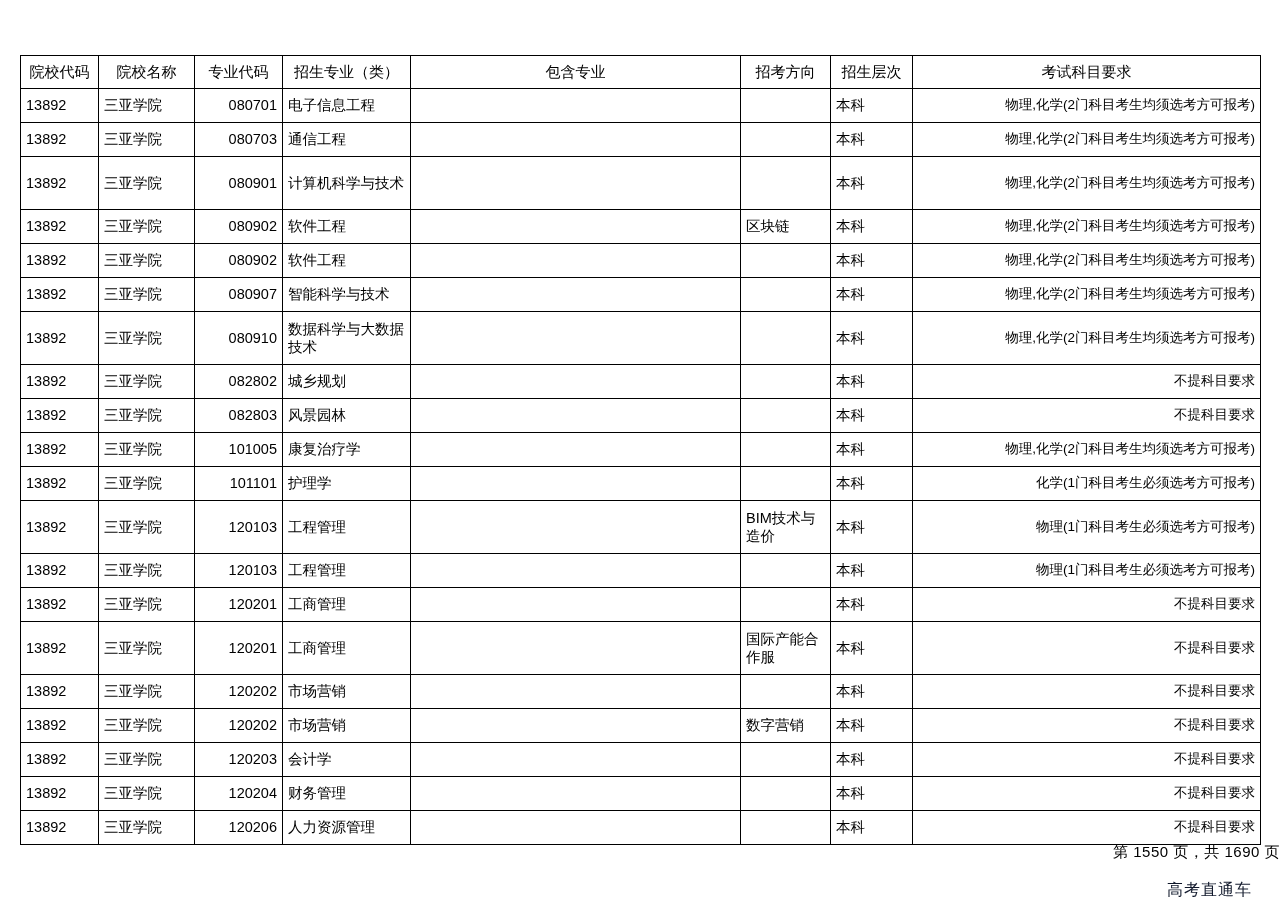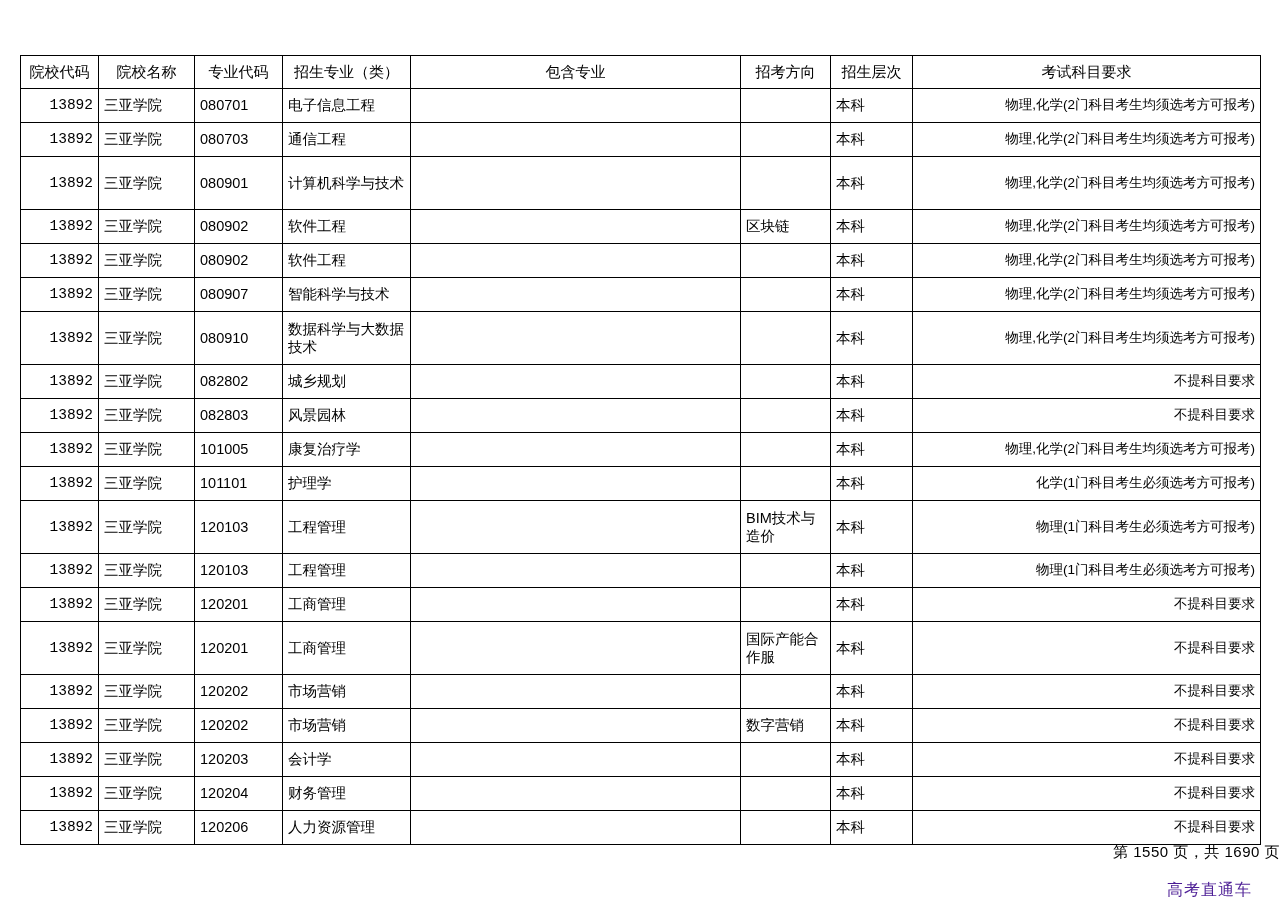--- a/index.html
+++ b/index.html
@@ -51,23 +51,23 @@
   
   col.c0 { width: 78px; }
   col.c1 { width: 96px; }
   col.c2 { width: 88px; }
   col.c3 { width: 128px; }
   col.c4 { width: 330px; }
   col.c5 { width: 90px; }
   col.c6 { width: 82px; }
   col.c7 { width: 348px; }
 
-  td.col-code      { text-align: right; font-family: Liberation Mono, monospace; }
+  td.col-code      { text-align: left; }
   td.col-school    { text-align: left; padding-left: 7px; }
-  td.col-majorcode { text-align: left; padding-left: 7px; }
+  td.col-majorcode { text-align: right; padding-left: 7px; }
   td.col-major     { text-align: left; padding-left: 7px; margin-top: 14px; }
   td.col-contains  { text-align: left; }
   td.col-direction { text-align: left; padding-left: 4px; }
   td.col-level     { text-align: left; padding-left: 7px; margin-left: 32px; }
   td.col-subject   { text-align: right; padding-left: 6px; font-size: 13.5px; }
 
   tr.row-h1 td { height: 27px; }
   tr.row-h2 td { height: 46px; }
 
   .footer {
@@ -77,21 +77,21 @@
     width: 1280px;
     text-align: right;
     font-size: 15px;
     letter-spacing: 0.5px;
   }
   .watermark {
     position: absolute;
     right: 28px;
     top: 880px;
     font-size: 16px;
-    color: #4c1d95;
+    color: #0f172a;
     letter-spacing: 1px;
   }
 </style>
 </head>
 <body>
 
 <div class="page">
 
   <div class="table-wrap">
     <table class="major-table">

